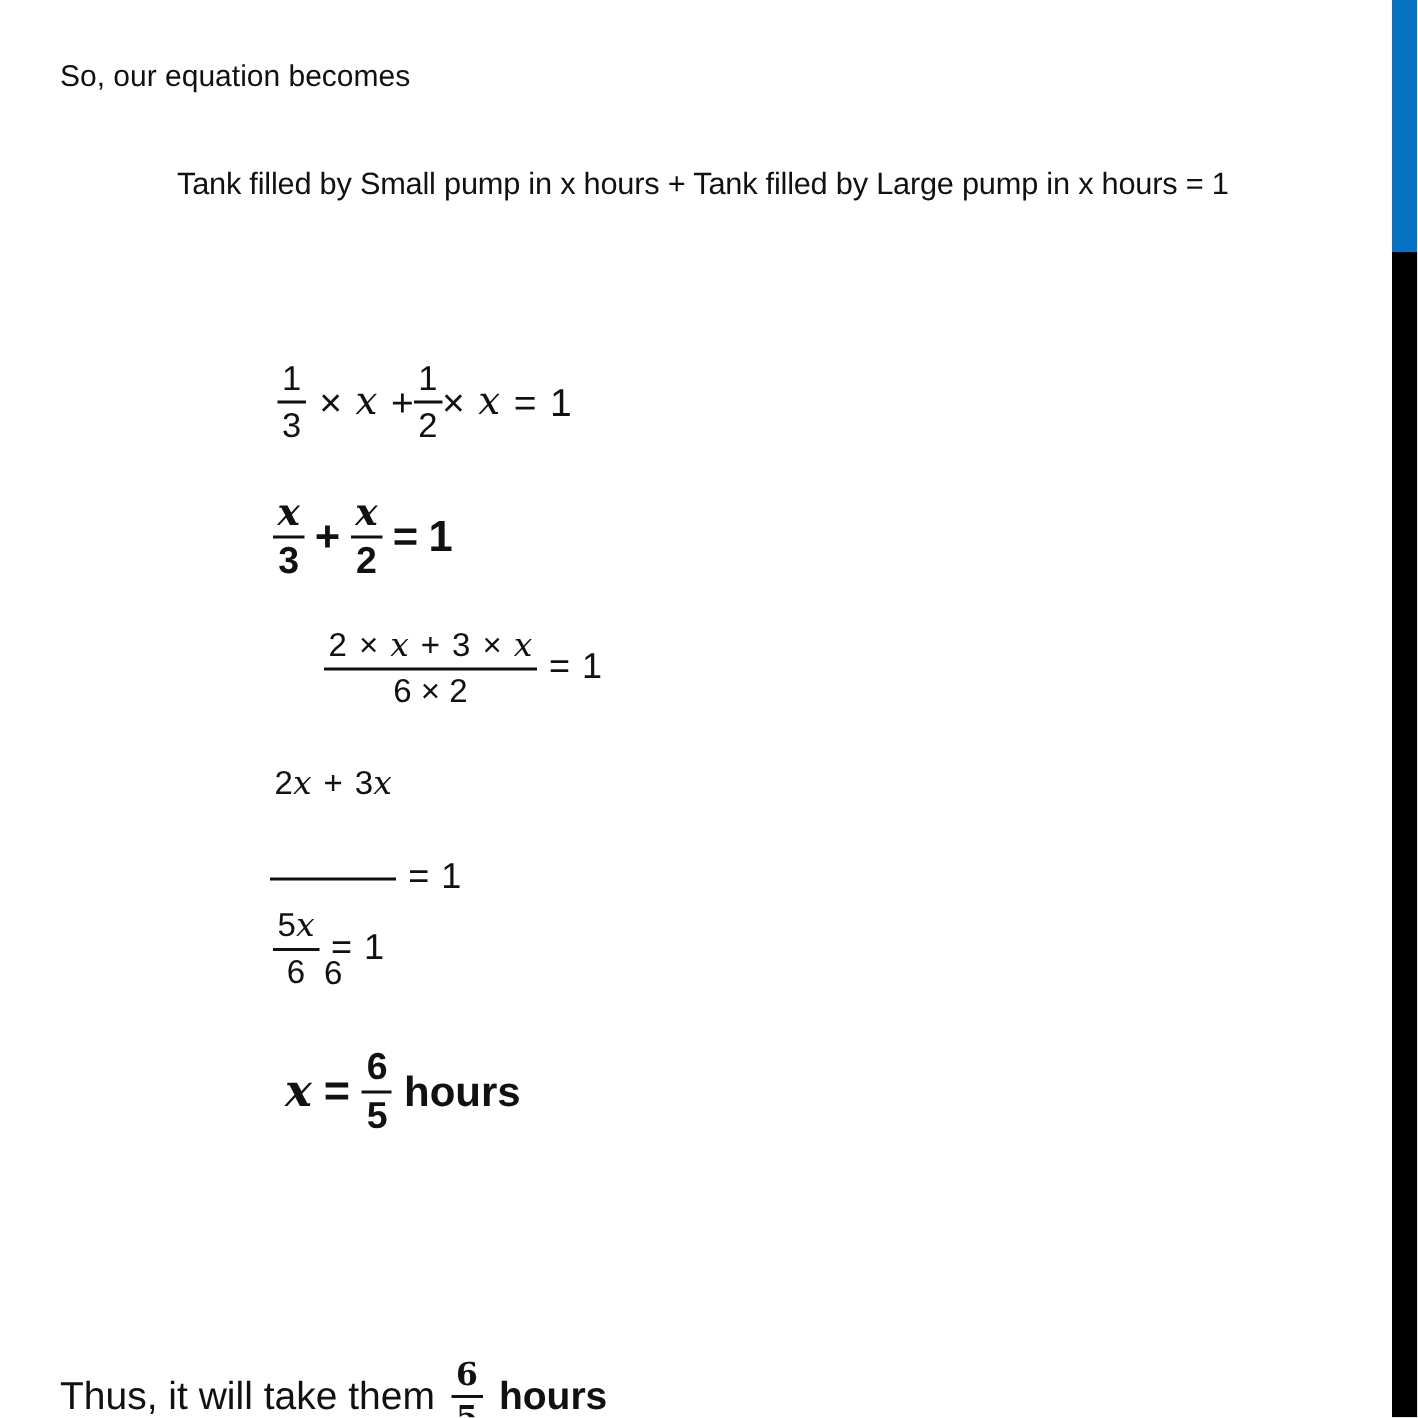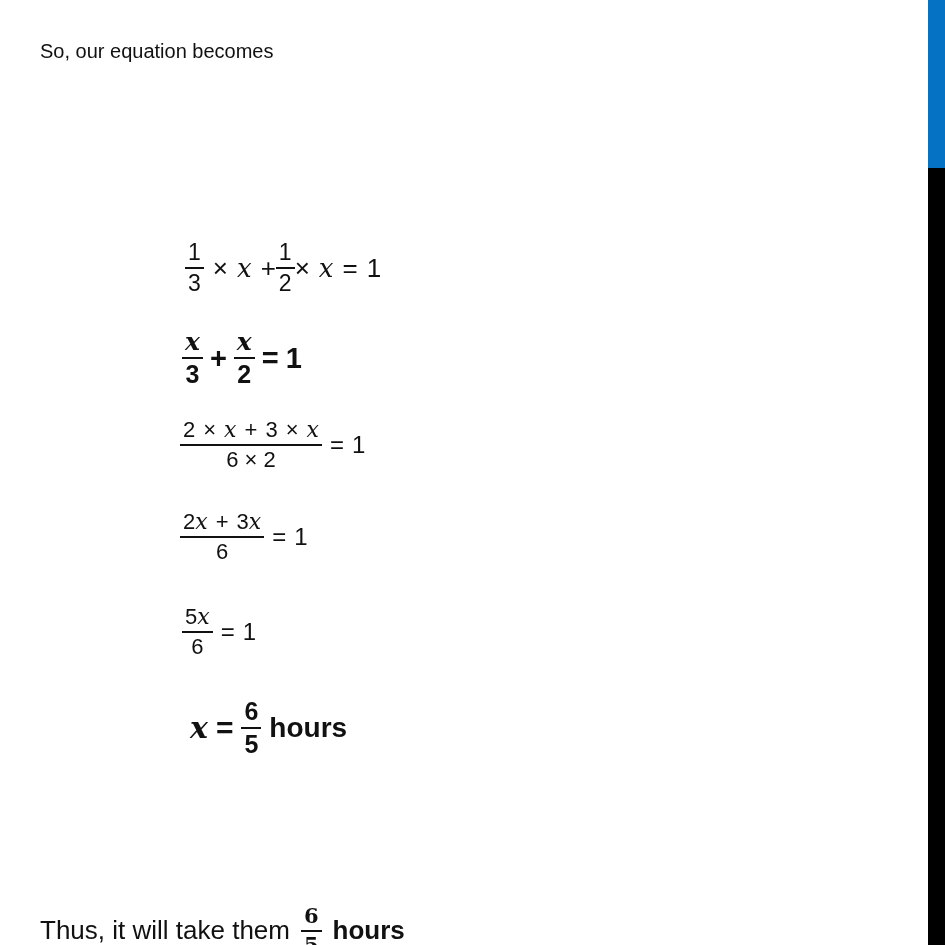--- a/index.html
+++ b/index.html
@@ -125,25 +125,25 @@
   
   #eq1 { left: 185px; top: 240px; font-size: 26px; }
   #eq1 .frac { font-size: 23px; }
   #eq1 .gap { display: inline-block; width: 9px; }
 
   #eq2 { left: 182px; top: 328px; font-size: 29px; font-weight: bold; }
   #eq2 .frac { font-size: 25px; }
   #eq2 .gap { display: inline-block; width: 7px; }
 
   #eq3 { left: 180px; top: 418px; font-size: 24px; }
-  #eq3 .frac { font-size: 22px; }
+  #eq3 .frac { font-size: 22px; margin-left: 36px; }
   #eq3 .gap { display: inline-block; width: 8px; }
 
   #eq4 { left: 180px; top: 510px; font-size: 24px; }
-  #eq4 .frac { font-size: 22px; }
+  #eq4 .frac { font-size: 22px; gap: 48px; }
   #eq4 .gap { display: inline-block; width: 8px; }
 
   #eq5 { left: 182px; top: 605px; font-size: 24px; }
   #eq5 .frac { font-size: 22px; justify-content: center; }
   #eq5 .gap { display: inline-block; width: 8px; }
 
   #eq6 { left: 190px; top: 698px; font-size: 30px; font-weight: bold; }
   #eq6 .frac { font-size: 25px; }
   #eq6 .gap { display: inline-block; width: 8px; }
   #eq6 .word {
@@ -164,20 +164,21 @@
 <body>
 
 <div id="page">
 
   <div class="edge-bar" id="bar-blue"></div>
   <div class="edge-bar" id="bar-black"></div>
 
 
   <div id="heading">So, our equation becomes</div>
 
+  <div class="body-line" id="body-line-1">Tank filled by Small pump in x hours + Tank filled by Large pump in x hours = 1</div>
 
 
   <div class="eq" id="eq1">
     <span class="frac">
       <span class="fr-top num">1</span>
       <span class="fr-bar"></span>
       <span class="fr-bot num">3</span>
     </span>
     <span class="gap"></span>
     <span class="op">×</span>

